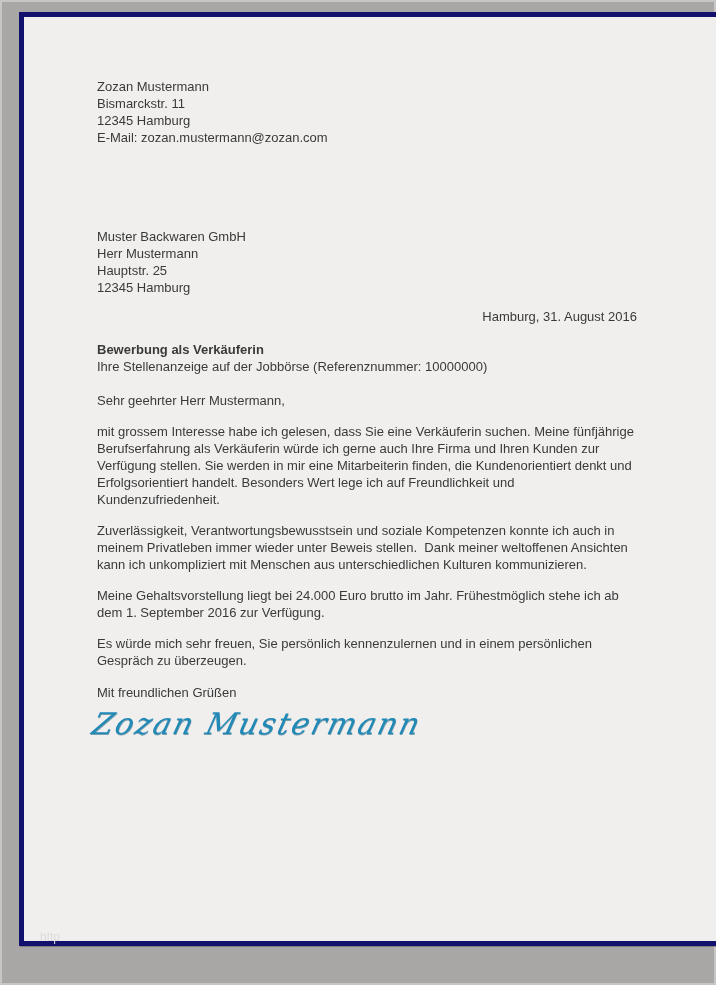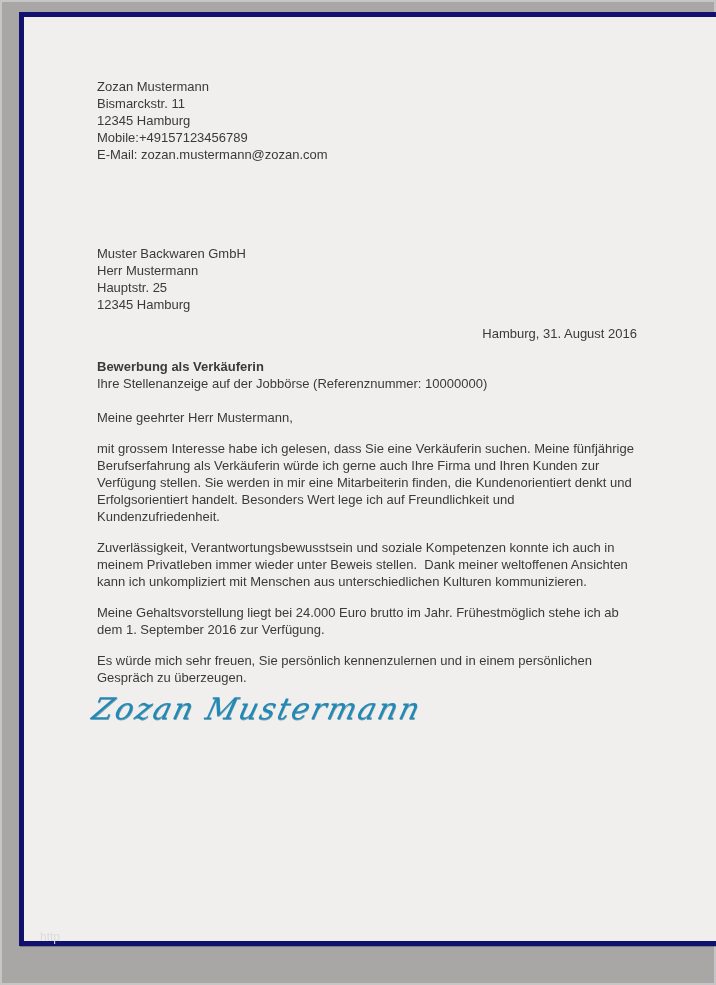--- a/index.html
+++ b/index.html
@@ -67,42 +67,42 @@
 
 <div class="canvas-bevel"></div>
 
 <div class="page">
   <div class="letter">
 
     <div class="sender-block">
       <span class="addr-line">Zozan Mustermann</span>
       <span class="addr-line">Bismarckstr. 11</span>
       <span class="addr-line">12345 Hamburg</span>
-      <span class="addr-line">Mobile:+49157123456789</span>
       <span class="addr-line">E-Mail: zozan.mustermann@zozan.com</span>
     </div>
 
     <div class="recipient-block">
       <span class="addr-line">Muster Backwaren GmbH</span>
       <span class="addr-line">Herr Mustermann</span>
       <span class="addr-line">Hauptstr. 25</span>
       <span class="addr-line">12345 Hamburg</span>
     </div>
 
     <div class="date-line">Hamburg, 31. August 2016</div>
 
     <div class="subject-line">Bewerbung als Verkäuferin</div>
     <div class="subject-ref">Ihre Stellenanzeige auf der Jobbörse (Referenznummer: 10000000)</div>
 
-    <div class="salutation">Meine geehrter Herr Mustermann,</div>
+    <div class="salutation">Sehr geehrter Herr Mustermann,</div>
 
     <p class="para">mit grossem Interesse habe ich gelesen, dass Sie eine Verkäuferin suchen. Meine fünfjährige Berufserfahrung als Verkäuferin würde ich gerne auch Ihre Firma und Ihren Kunden zur Verfügung stellen. Sie werden in mir eine Mitarbeiterin finden, die Kundenorientiert denkt und Erfolgsorientiert handelt. Besonders Wert lege ich auf Freundlichkeit und Kundenzufriedenheit.</p>
     <p class="para">Zuverlässigkeit, Verantwortungsbewusstsein und soziale Kompetenzen konnte ich auch in meinem Privatleben immer wieder unter Beweis stellen.  Dank meiner weltoffenen Ansichten kann ich unkompliziert mit Menschen aus unterschiedlichen Kulturen kommunizieren.</p>
     <p class="para">Meine Gehaltsvorstellung liegt bei 24.000 Euro brutto im Jahr. Frühestmöglich stehe ich ab dem 1. September 2016 zur Verfügung.</p>
     <p class="para">Es würde mich sehr freuen, Sie persönlich kennenzulernen und in einem persönlichen Gespräch zu überzeugen.</p>
 
+    <div class="closing">Mit freundlichen Grüßen</div>
 
     <div class="signature">Zozan Mustermann</div>
 
   </div>
 
   <div class="watermark">http</div>
 </div>
 
 </body></html>

